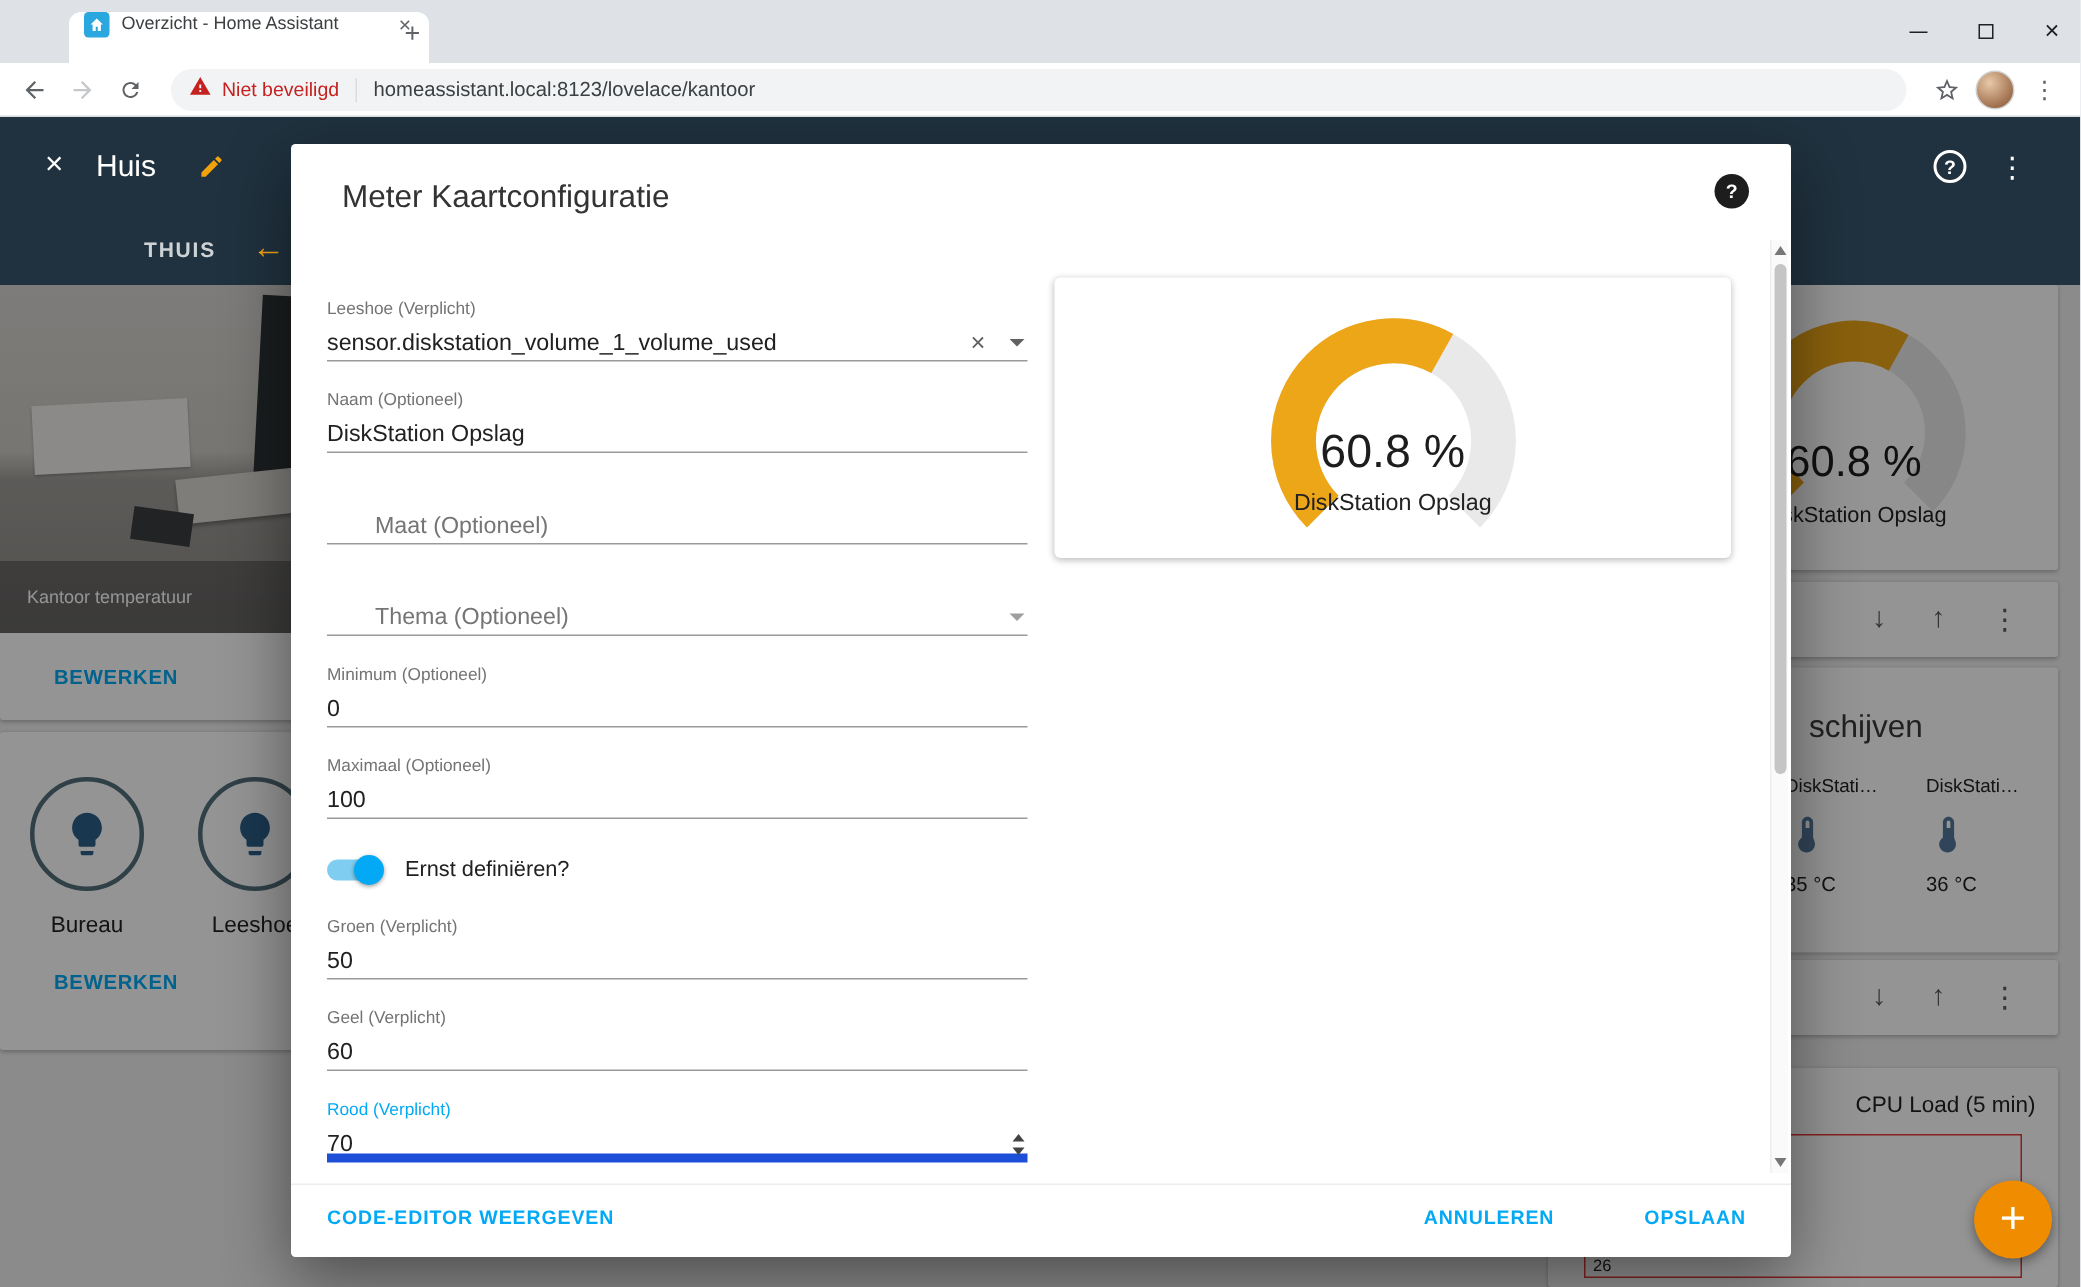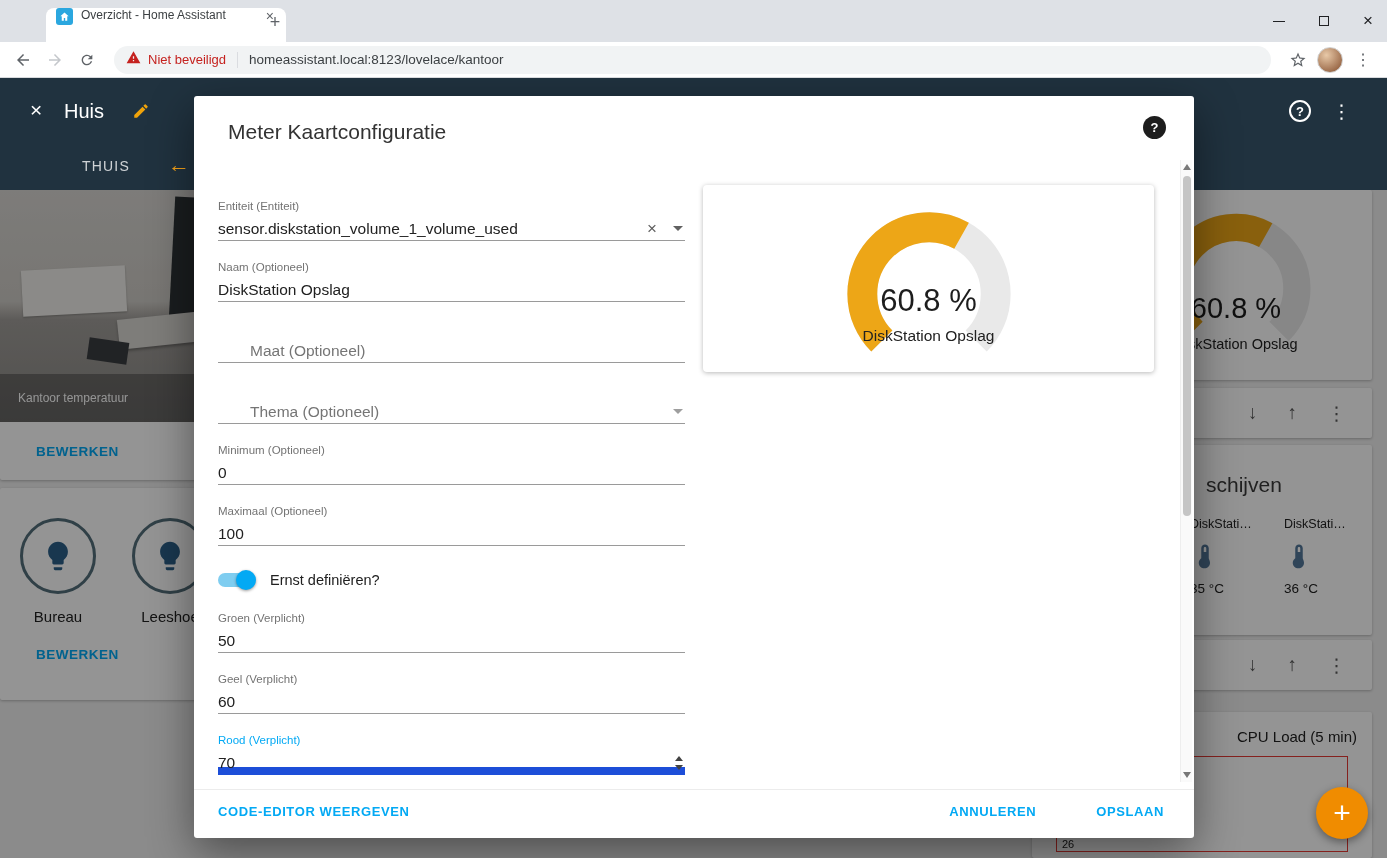--- a/index.html
+++ b/index.html
@@ -75,37 +75,37 @@
   .cpu-axis { position:absolute; left:30px; top:126px; font-size:11px; color:#212121; }
 
   
   .backdrop { position:absolute; left:0; top:112px; width:100%; height:668px; background:rgba(0,0,0,.42); z-index:5; }
   .ha-header { position:absolute; left:0; top:0; width:100%; height:112px; background:#20323f; z-index:6; color:#fff; }
   .hh-close { position:absolute; left:30px; top:20px; font-size:21px; color:#fff; }
   .hh-title { position:absolute; left:64px; top:22px; font-size:20px; color:#fff; }
   .hh-pencil { position:absolute; left:132px; top:24px; }
   .hh-help { position:absolute; right:76px; top:22px; width:22px; height:22px; border:2px solid #fff; border-radius:50%; text-align:center; line-height:19px; font-size:13px; font-weight:bold; color:#fff; }
   .hh-kebab { position:absolute; right:36px; top:22px; font-size:19px; color:#fff; }
-  .hh-tab { position:absolute; left:82px; top:80px; font-size:14px; font-weight:400; letter-spacing:1.2px; color:rgba(255,255,255,.78); }
+  .hh-tab { position:absolute; left:96px; top:80px; font-size:14px; font-weight:700; letter-spacing:1.2px; color:rgba(255,255,255,.78); }
   .hh-arrow-left { position:absolute; left:168px; top:74px; font-size:22px; font-weight:bold; color:#f5a31a; }
 
   .fab { position:absolute; left:1316px; top:709px; width:52px; height:52px; border-radius:50%; background:#f08c00; z-index:6; color:#fff; font-size:30px; font-weight:300; display:flex; align-items:center; justify-content:center; box-shadow:0 3px 8px rgba(0,0,0,.4); }
 
   
   .dialog { position:absolute; left:194px; top:18px; width:1000px; height:742px; background:#fff; z-index:10; border-radius:3px; box-shadow:0 14px 45px rgba(0,0,0,.45); }
   .dlg-title { position:absolute; left:24px; top:24px; font-size:21px; font-weight:400; color:#333;margin-left:10px; }
   .dlg-help { position:absolute; right:28px; top:20px; width:23px; height:23px; border-radius:50%; background:#1d1d1d; color:#fff; text-align:center; line-height:23px; font-size:13px; font-weight:bold; }
 
   .dlg-form { position:absolute; left:24px; top:104px; width:467px; }
   .field { position:relative; width:467px; height:41px; margin-bottom:20px; border-bottom:1px solid #9a9a9a; }
   .f-label { height:16px; font-size:11.5px; color:#737373; }
   .f-value { height:25px; display:flex; align-items:center; font-size:15.5px; color:#212121; }
   .f-text { flex:1; white-space:nowrap; overflow:hidden; }
   .f-placeholder { flex:1; color:#757575;margin-left:32px; }
-  .field.focused { border-bottom:8px solid #1d4ed8; }
+  .field.focused { border-bottom:6px solid #1d4ed8; }
   .field.focused .f-label { color:#03a9f4; }
   .clear-x { font-size:17px; color:#5f5f5f; margin-right:16px; }
   .caret-down { width:0; height:0; border-left:5px solid transparent; border-right:5px solid transparent; border-top:5px solid #616161; margin-right:2px; }
   .caret-grey { border-top-color:#9e9e9e; }
   .spinner { display:flex; flex-direction:column; gap:4px; margin-left:auto; margin-right:2px; }
   .sp-up { width:0; height:0; border-left:4px solid transparent; border-right:4px solid transparent; border-bottom:5px solid #424242; }
   .sp-down { width:0; height:0; border-left:4px solid transparent; border-right:4px solid transparent; border-top:5px solid #424242; }
 
   .toggle-row { display:flex; align-items:center; height:28px; margin-bottom:18px; }
   .switch { position:relative; width:34px; height:14px; border-radius:7px; background:#7fcdf0; margin-right:18px; flex:none; }
@@ -296,21 +296,21 @@
 
     <div class="fab">+</div>
 
     <div class="dialog">
       <div class="dlg-title">Meter Kaartconfiguratie</div>
       <div class="dlg-help">?</div>
 
       <div class="dlg-form">
 
         <div class="field">
-          <div class="f-label">Entiteit (Entiteit)</div>
+          <div class="f-label">Leeshoe (Verplicht)</div>
           <div class="f-value">
             <span class="f-text">sensor.diskstation_volume_1_volume_used</span>
             <span class="clear-x">×</span>
             <span class="caret-down"></span>
           </div>
         </div>
 
         <div class="field">
           <div class="f-label">Naam (Optioneel)</div>
           <div class="f-value">

